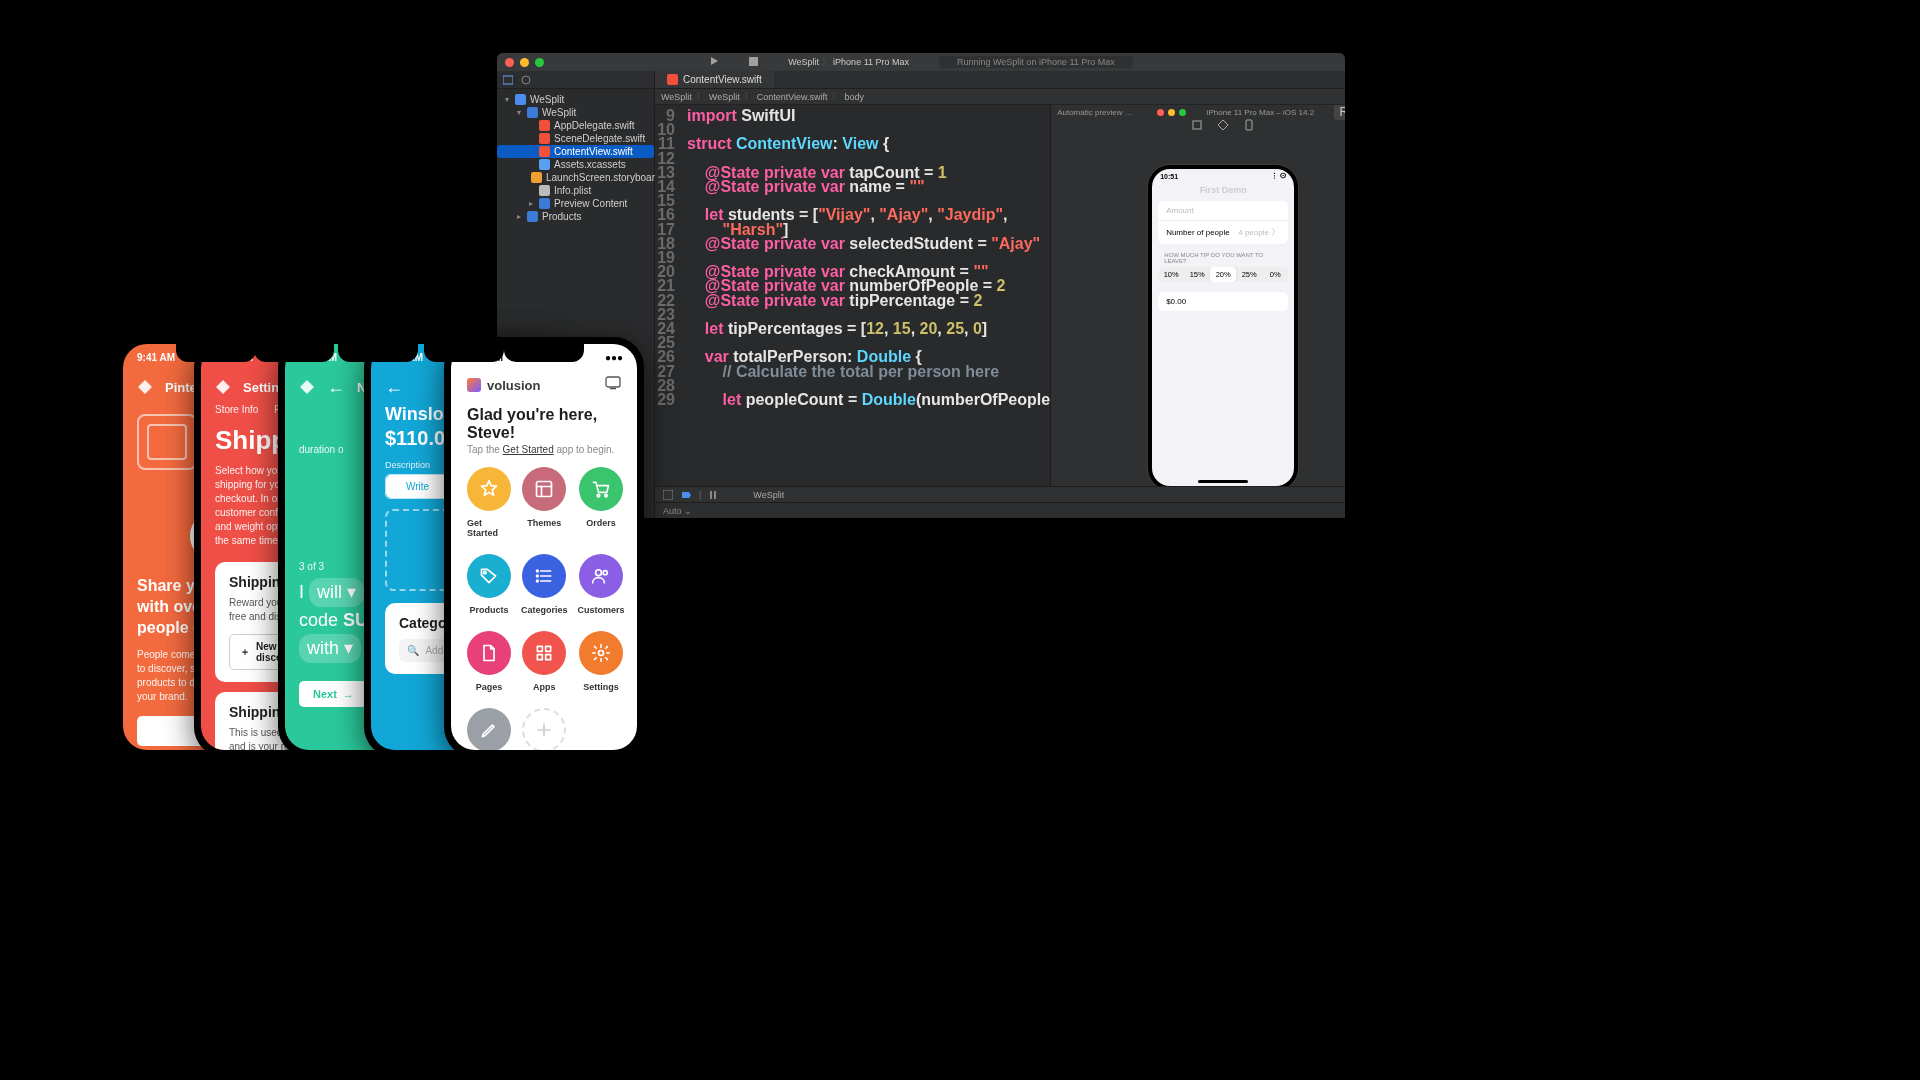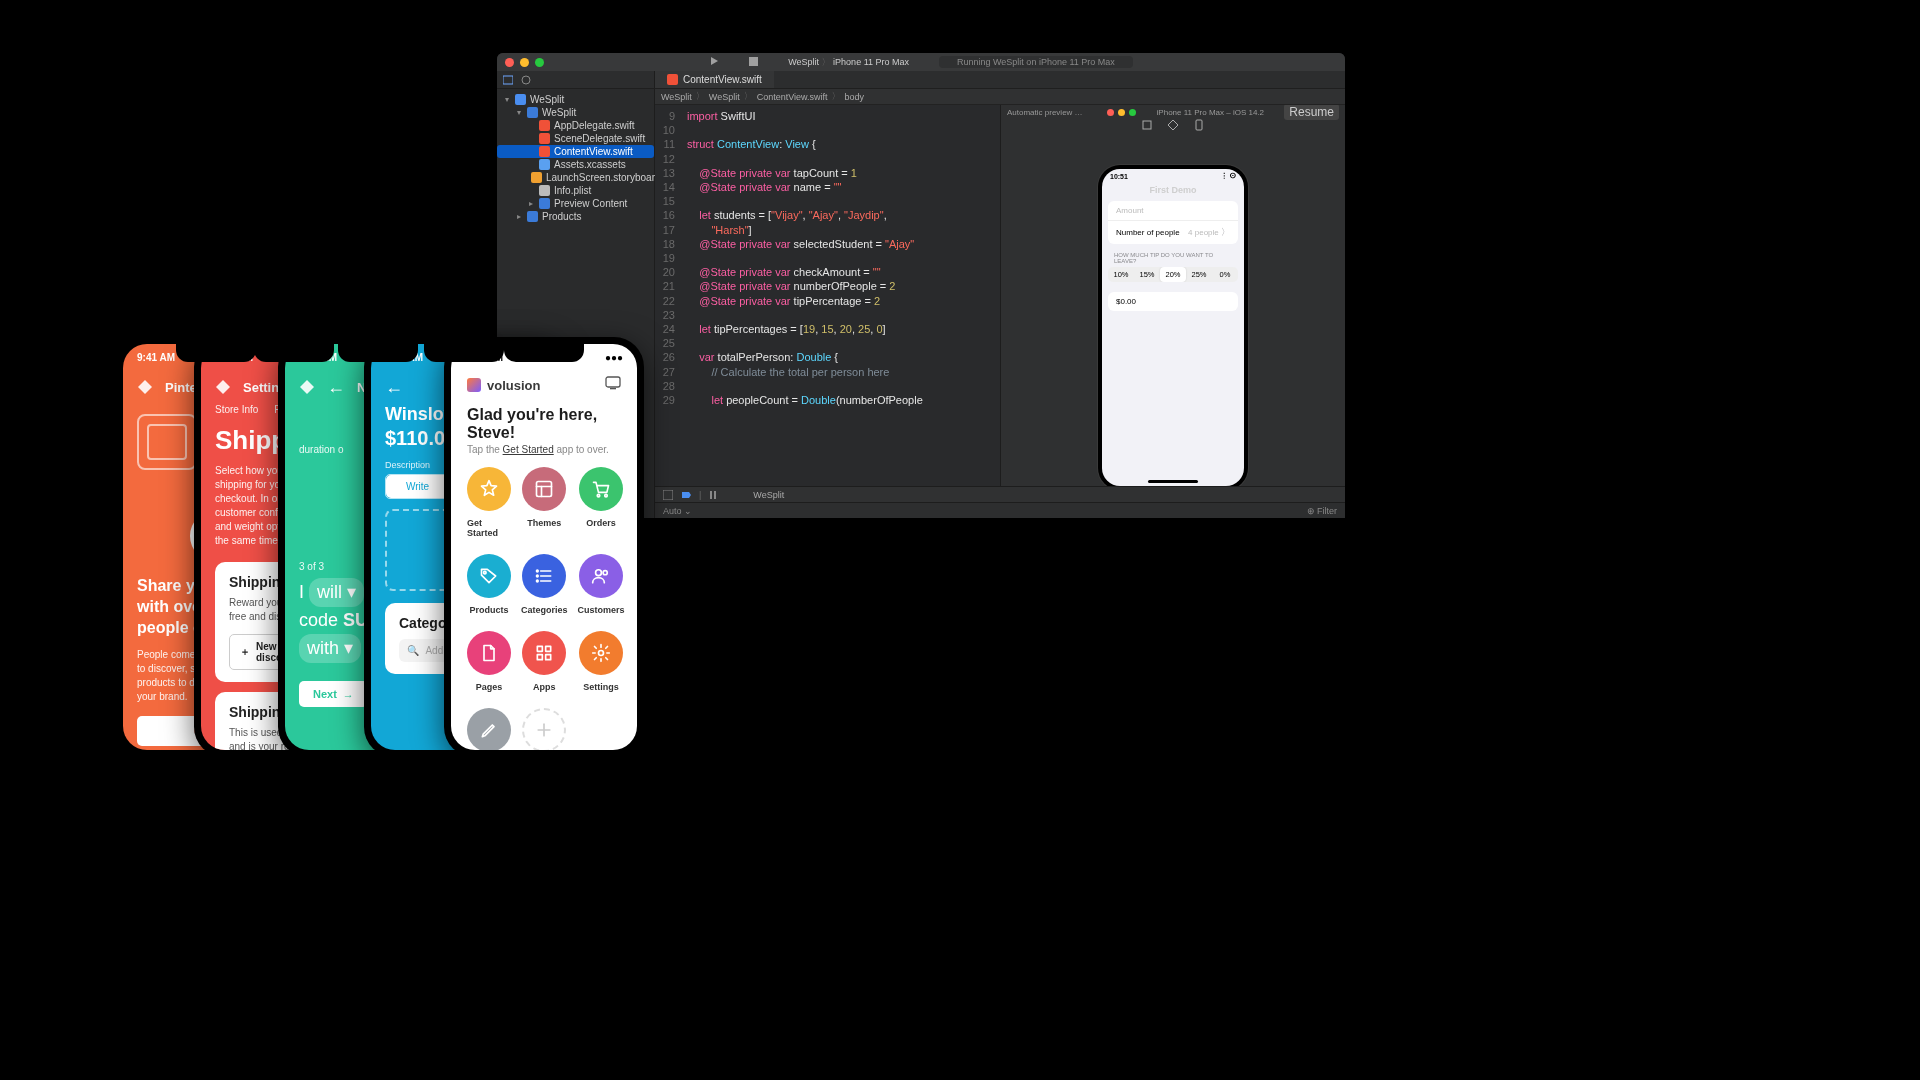--- a/index.html
+++ b/index.html
@@ -25,21 +25,21 @@
   .ficon.story{background:#f0a030;}
   .ficon.plist{background:#bbb;}
   .ficon.assets{background:#5aa0f0;}
   .ficon.proj{background:#4a8ef0;}
   .editor-pane{flex:1; display:flex; flex-direction:column; background:#292a2c;}
   .jumpbar{height:16px; background:#303132; display:flex; align-items:center; font-size:9px; color:#aaa; padding:0 6px; gap:4px; border-bottom:1px solid #222;}
   .jb-sep{color:#666;}
   .tabwell{height:18px; background:#2c2d2e; border-bottom:1px solid #1f1f1f; display:flex; align-items:center;}
   .filetab{padding:0 12px; height:100%; display:flex; align-items:center; gap:5px; background:#343536; font-size:10px; color:#ddd;}
   .code-area{flex:1; display:flex; overflow:hidden;}
-  .code{flex:1; display:flex; font-family: Menlo, Consolas, monospace; font-size:11px; line-height:14.2px; overflow:hidden;}
+  .code{flex:1; display:flex; font-family: Menlo, Consolas, monospace; font-size:16px; line-height:14.2px; overflow:hidden;font-weight:bold;}
   .gutter{width:28px; text-align:right; color:#6a6a6a; padding:4px 8px 0 0; background:#292a2c;}
   .src{flex:1; padding:4px 0 0 4px; white-space:pre; color:#e6e6e6; overflow:hidden;}
   .kw{color:#fc5fa3;}
   .ty{color:#5dd8ff;}
   .str{color:#fc6a5d;}
   .num{color:#d0bf69;}
   .cmt{color:#7f8c98;}
   .preview{width:345px; background:#2f3031; border-left:1px solid #1d1d1d; display:flex; flex-direction:column; position:relative;}
   .prev-top{height:14px; display:flex; align-items:center; justify-content:space-between; padding:0 6px; font-size:8px; color:#999;}
   .prev-top .mini-traffic{display:flex; gap:4px;}
@@ -263,21 +263,21 @@
     <span class="kw">@State</span> <span class="kw">private</span> <span class="kw">var</span> name = <span class="str">""</span>
 
     <span class="kw">let</span> students = [<span class="str">"Vijay"</span>, <span class="str">"Ajay"</span>, <span class="str">"Jaydip"</span>,
         <span class="str">"Harsh"</span>]
     <span class="kw">@State</span> <span class="kw">private</span> <span class="kw">var</span> selectedStudent = <span class="str">"Ajay"</span>
 
     <span class="kw">@State</span> <span class="kw">private</span> <span class="kw">var</span> checkAmount = <span class="str">""</span>
     <span class="kw">@State</span> <span class="kw">private</span> <span class="kw">var</span> numberOfPeople = <span class="num">2</span>
     <span class="kw">@State</span> <span class="kw">private</span> <span class="kw">var</span> tipPercentage = <span class="num">2</span>
 
-    <span class="kw">let</span> tipPercentages = [<span class="num">19</span>, <span class="num">15</span>, <span class="num">20</span>, <span class="num">25</span>, <span class="num">0</span>]
+    <span class="kw">let</span> tipPercentages = [<span class="num">12</span>, <span class="num">15</span>, <span class="num">20</span>, <span class="num">25</span>, <span class="num">0</span>]
 
     <span class="kw">var</span> totalPerPerson: <span class="ty">Double</span> {
         <span class="cmt">// Calculate the total per person here</span>
 
         <span class="kw">let</span> peopleCount = <span class="ty">Double</span>(numberOfPeople
 </div>
         </div>
         <div class="preview">
           <div class="prev-top">
             <span style="overflow:hidden;text-overflow:ellipsis;white-space:nowrap;max-width:80px;">Automatic preview updating paused</span>
@@ -502,21 +502,21 @@
           <span class="mk"></span>
           <span>volusion</span>
         </span>
       <span><svg width="16" height="14" viewBox="0 0 16 14">
             <rect x="1" y="1" width="14" height="10" rx="2" fill="none" stroke="#555" stroke-width="1.3"></rect>
             <rect x="5" y="12" width="6" height="1.3" fill="#555"></rect>
           </svg></span>
     </div>
     <div class="v-h2">Glad you're here, Steve!</div>
     <div class="v-sub">
-      <span>Tap the </span><u>Get Started</u><span> app to over.</span>
+      <span>Tap the </span><u>Get Started</u><span> app to begin.</span>
     </div>
     <div class="v-grid" id="vgrid">
         <div class="v-cell">
           <div class="v-circ" style="background: rgb(247, 182, 56);">
             <svg viewBox="0 0 24 24" stroke-linecap="round" stroke-linejoin="round">
               <path d="M12 2l2.5 6 6.5.5-5 4.5 1.6 6.5L12 16l-5.6 3.5L8 13 3 8.5l6.5-.5z"></path>
             </svg>
           </div>
           <div class="v-lbl">Get Started</div>
         </div>

